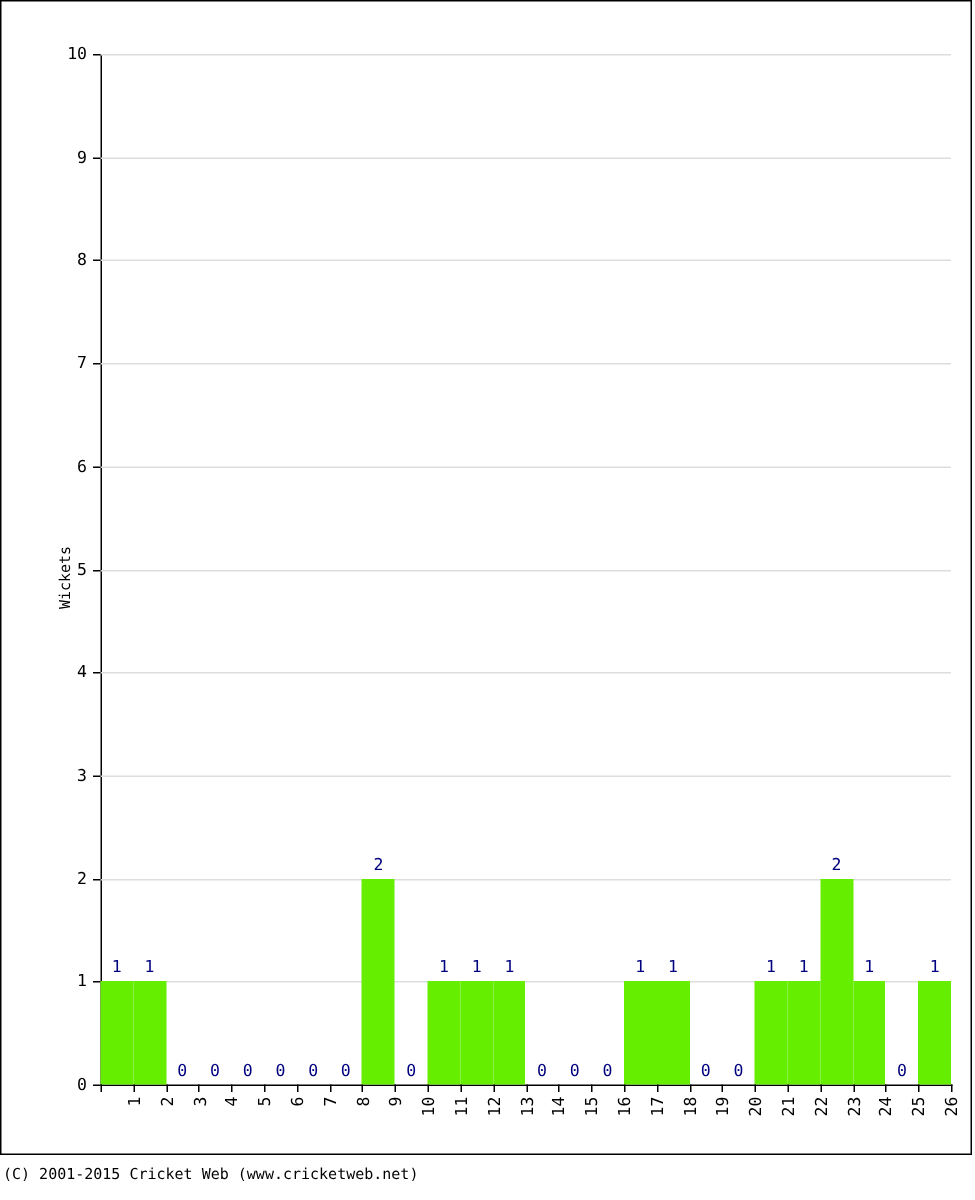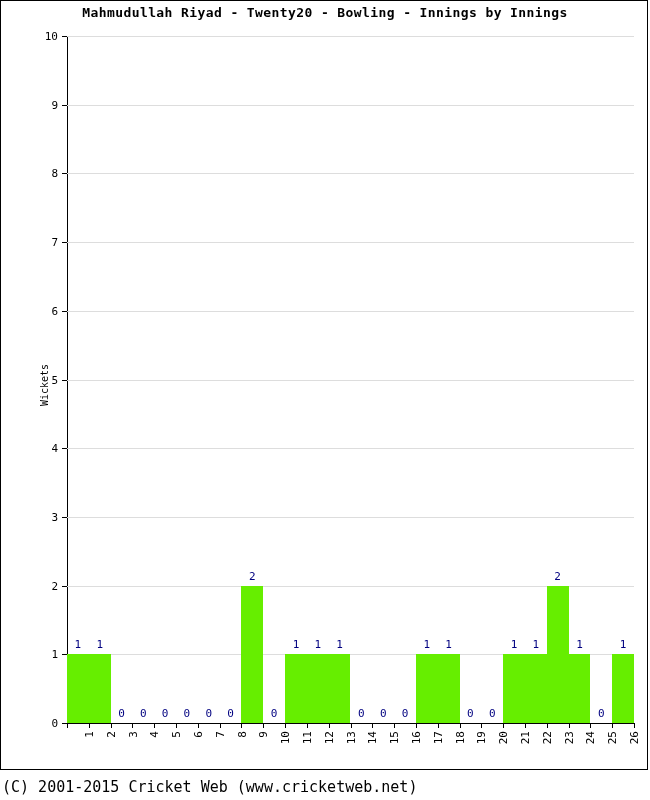--- a/index.html
+++ b/index.html
@@ -138,31 +138,30 @@
     text-align: right;
     font-size: 10px;
     color: #000000;
     white-space: nowrap;
   }
 
   #footer {
     position: absolute;
     left: 2px;
     top: 778px;
-    font-size: 15px;
+    font-size: 10px;
     color: #000000;
     white-space: nowrap;
   }
 </style>
 </head>
 <body>
 
 <div id="chart-window">
 
-  <div id="chart-title">Mahmudullah Riyad - Twenty20 - Bowling - Innings by Innings</div>
 
   <div id="y-axis-label">Wickets</div>
 
   <div id="plot-area">
     <div id="plot-frame"></div>
     <div id="gridlines">
         <div class="gridline" style="top: 618.3px; background: rgb(221, 221, 221);"></div>
         <div class="gridline" style="top: 549.6px; background: rgb(221, 221, 221);"></div>
         <div class="gridline" style="top: 480.9px; background: rgb(221, 221, 221);"></div>
         <div class="gridline" style="top: 412.2px; background: rgb(221, 221, 221);"></div>

